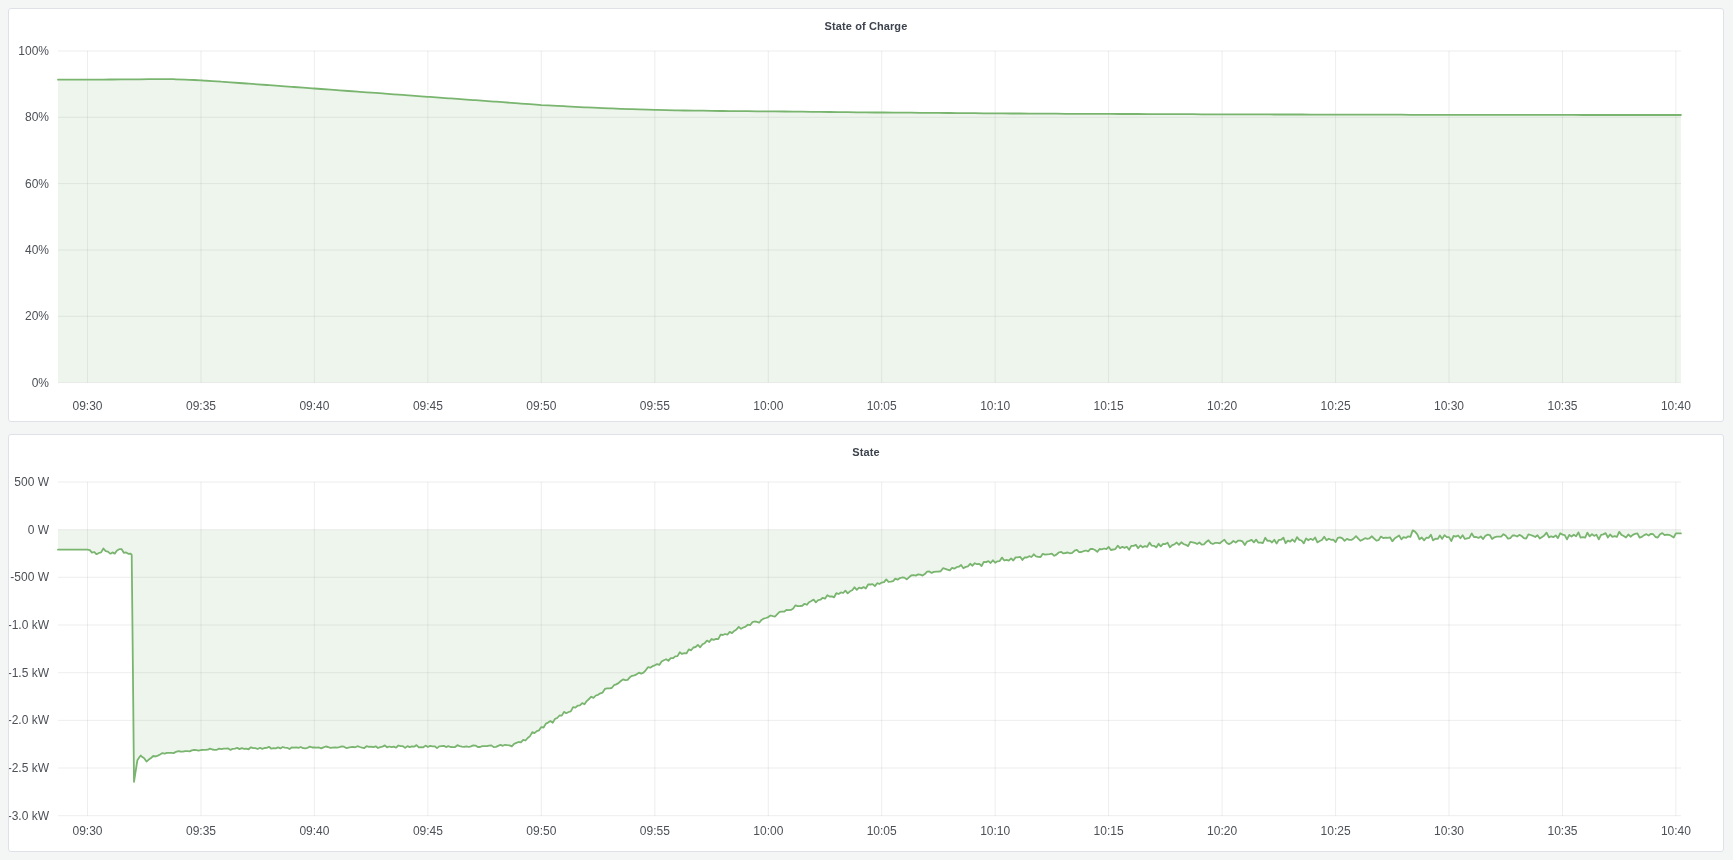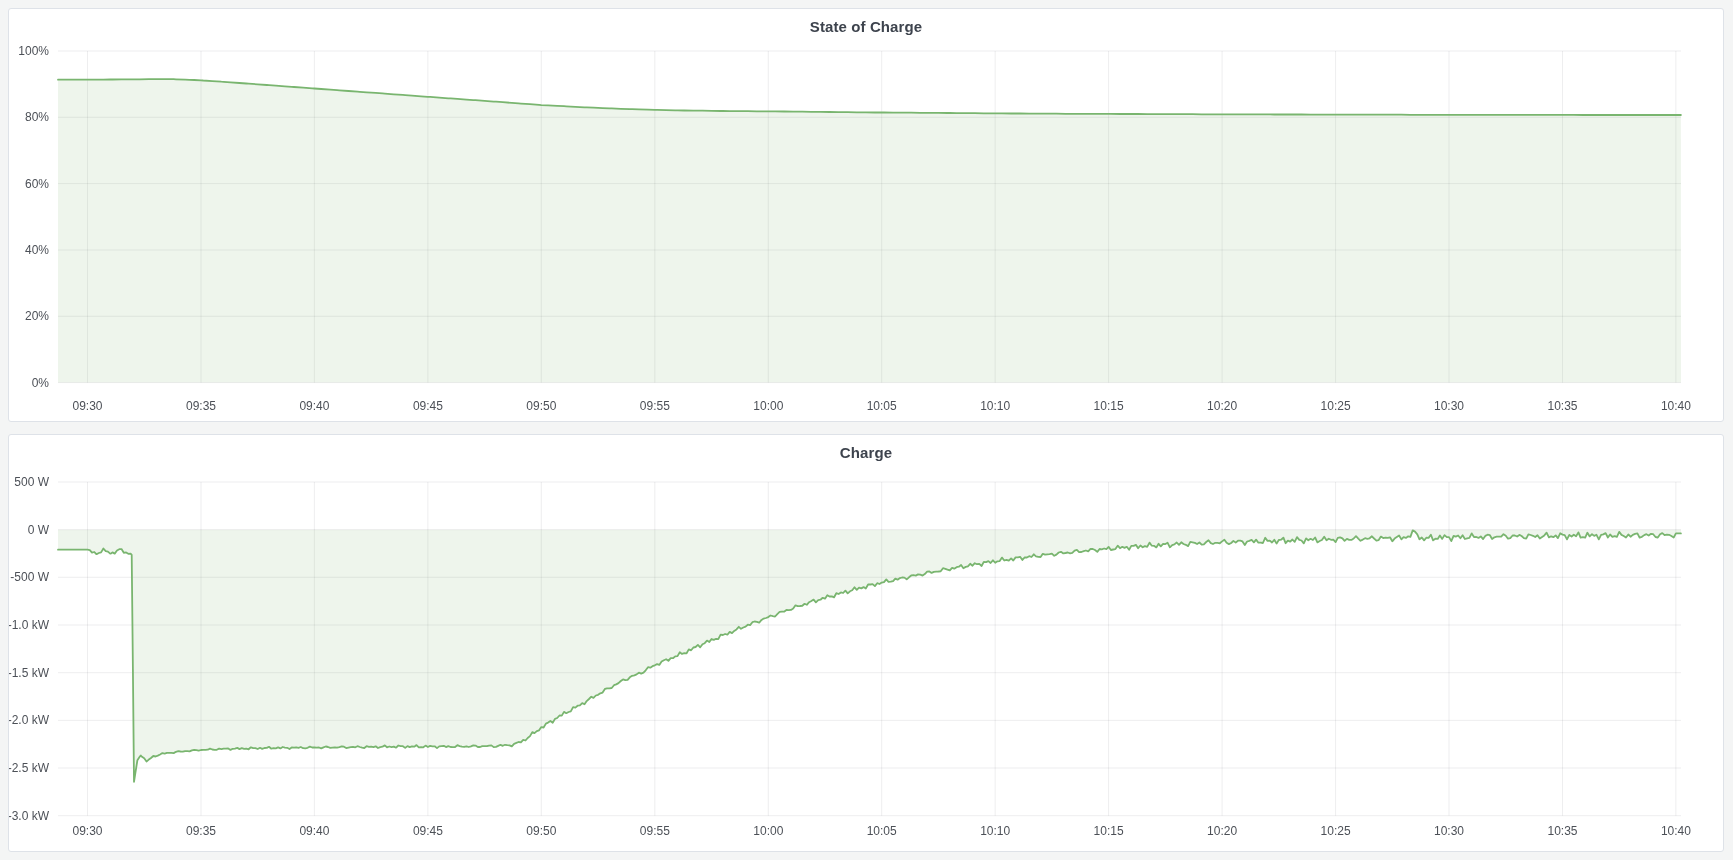--- a/index.html
+++ b/index.html
@@ -14,21 +14,21 @@
     background:#ffffff;
     border:1px solid #dee2e8;
     border-radius:3px;
     box-sizing:border-box;
   }
   #panel-soc{top:8px;height:414px;}
   #panel-power{top:434px;height:418px;}
   .panel-title{
     margin:0;position:absolute;top:0;left:0;right:0;height:34px;
     display:flex;align-items:center;justify-content:center;
-    font-size:15px;font-weight:700;color:#3d434d;
+    font-size:11px;font-weight:700;color:#3d434d;
     letter-spacing:.1px;
     z-index:2;cursor:pointer;
   }
   .chart-svg{position:absolute;top:0;left:0;z-index:1;display:block;}
   svg text{font-family:"Liberation Sans", sans-serif;}
 </style>
 </head>
 <body>
 
 <section class="panel" id="panel-soc">
@@ -75,21 +75,21 @@
       <line x1="1553.5" x2="1553.5" y1="42" y2="373.6" stroke="rgba(36,41,46,0.08)" stroke-width="1"></line>
       <text x="1553.5" y="401" text-anchor="middle" fill="#4c5057" font-size="12">10:35</text>
       <line x1="1666.9" x2="1666.9" y1="42" y2="373.6" stroke="rgba(36,41,46,0.08)" stroke-width="1"></line>
       <text x="1666.9" y="401" text-anchor="middle" fill="#4c5057" font-size="12">10:40</text>
       <path d="M49.0 70.7L58.1 70.7L67.2 70.7L76.2 70.7L78.5 70.7L85.3 70.6L94.4 70.6L101.2 70.5L103.5 70.5L112.5 70.4L121.6 70.4L123.9 70.4L130.7 70.3L139.8 70.2L146.6 70.2L148.8 70.2L157.9 70.2L164.7 70.2L167.0 70.3L176.1 70.7L180.6 70.8L185.2 71.0L192.0 71.3L194.2 71.5L203.3 72.1L212.4 72.7L214.7 72.8L221.5 73.3L230.5 74.0L237.3 74.5L239.6 74.7L248.7 75.3L257.8 76.0L260.0 76.2L266.8 76.7L275.9 77.3L282.7 77.8L285.0 78.0L294.1 78.6L303.2 79.3L305.4 79.5L312.2 80.0L321.3 80.6L328.1 81.1L330.4 81.3L339.5 82.0L348.5 82.6L350.8 82.8L357.6 83.3L366.7 83.9L373.5 84.4L375.8 84.6L384.8 85.3L393.9 85.9L396.2 86.1L403.0 86.6L412.1 87.3L418.9 87.8L421.1 87.9L430.2 88.6L439.3 89.3L441.6 89.4L448.4 89.9L457.5 90.6L464.3 91.1L466.5 91.2L475.6 91.9L484.7 92.6L487.0 92.7L493.8 93.2L502.8 93.9L509.6 94.4L511.9 94.6L521.0 95.2L530.1 95.9L532.3 96.1L539.1 96.4L548.2 96.9L555.0 97.2L557.3 97.3L566.4 97.8L575.5 98.3L577.7 98.4L584.5 98.7L593.6 99.1L600.4 99.4L602.7 99.4L611.8 99.8L620.8 100.1L623.1 100.2L629.9 100.4L639.0 100.7L645.8 100.9L648.1 100.9L657.1 101.1L666.2 101.3L668.5 101.4L675.3 101.5L684.4 101.6L691.2 101.7L693.5 101.7L702.5 101.9L711.6 102.0L713.9 102.0L720.7 102.1L729.8 102.1L736.6 102.2L738.8 102.2L747.9 102.3L757.0 102.3L759.3 102.4L766.1 102.4L775.1 102.5L784.2 102.6L793.3 102.7L802.4 102.8L804.6 102.8L811.5 102.9L820.5 103.0L829.6 103.1L838.7 103.2L847.8 103.3L850.0 103.3L856.8 103.4L865.9 103.5L875.0 103.5L884.1 103.6L893.1 103.7L895.4 103.7L902.2 103.7L911.3 103.8L920.4 103.9L929.4 103.9L938.5 104.0L940.8 104.0L947.6 104.1L956.7 104.1L965.8 104.2L974.8 104.3L983.9 104.3L986.2 104.3L993.0 104.4L1002.1 104.5L1011.1 104.5L1020.2 104.6L1029.3 104.7L1031.6 104.7L1038.4 104.7L1047.4 104.7L1056.5 104.8L1065.6 104.8L1074.7 104.8L1076.9 104.8L1083.8 104.9L1092.8 104.9L1101.9 104.9L1111.0 105.0L1120.1 105.0L1122.3 105.0L1129.1 105.0L1138.2 105.1L1147.3 105.1L1156.4 105.1L1165.4 105.2L1167.7 105.2L1174.5 105.2L1183.6 105.2L1192.7 105.3L1201.8 105.3L1210.8 105.3L1213.1 105.3L1219.9 105.4L1229.0 105.4L1238.1 105.4L1247.1 105.4L1256.2 105.4L1265.3 105.5L1274.4 105.5L1281.2 105.5L1283.4 105.5L1292.5 105.5L1301.6 105.6L1310.7 105.6L1319.8 105.6L1328.8 105.6L1337.9 105.6L1347.0 105.7L1349.3 105.7L1356.1 105.7L1365.1 105.7L1374.2 105.7L1383.3 105.7L1392.4 105.7L1401.4 105.8L1410.5 105.8L1419.6 105.8L1428.7 105.8L1437.8 105.8L1440.0 105.8L1446.8 105.8L1455.9 105.9L1465.0 105.9L1474.1 105.9L1483.1 105.9L1492.2 105.9L1501.3 105.9L1510.4 105.9L1519.4 105.9L1528.5 105.9L1530.8 105.9L1537.6 105.9L1546.7 105.9L1555.7 105.9L1564.8 105.9L1573.9 106.0L1583.0 106.0L1592.1 106.0L1601.1 106.0L1610.2 106.0L1619.3 106.0L1628.4 106.0L1637.4 106.0L1646.5 106.0L1655.6 106.0L1664.7 106.0L1666.9 106.0L1671.9 106.0L1672 373.6L49 373.6Z" fill="rgba(121,181,111,0.13)" stroke="none"></path>
       <path d="M49.0 70.7L58.1 70.7L67.2 70.7L76.2 70.7L78.5 70.7L85.3 70.6L94.4 70.6L101.2 70.5L103.5 70.5L112.5 70.4L121.6 70.4L123.9 70.4L130.7 70.3L139.8 70.2L146.6 70.2L148.8 70.2L157.9 70.2L164.7 70.2L167.0 70.3L176.1 70.7L180.6 70.8L185.2 71.0L192.0 71.3L194.2 71.5L203.3 72.1L212.4 72.7L214.7 72.8L221.5 73.3L230.5 74.0L237.3 74.5L239.6 74.7L248.7 75.3L257.8 76.0L260.0 76.2L266.8 76.7L275.9 77.3L282.7 77.8L285.0 78.0L294.1 78.6L303.2 79.3L305.4 79.5L312.2 80.0L321.3 80.6L328.1 81.1L330.4 81.3L339.5 82.0L348.5 82.6L350.8 82.8L357.6 83.3L366.7 83.9L373.5 84.4L375.8 84.6L384.8 85.3L393.9 85.9L396.2 86.1L403.0 86.6L412.1 87.3L418.9 87.8L421.1 87.9L430.2 88.6L439.3 89.3L441.6 89.4L448.4 89.9L457.5 90.6L464.3 91.1L466.5 91.2L475.6 91.9L484.7 92.6L487.0 92.7L493.8 93.2L502.8 93.9L509.6 94.4L511.9 94.6L521.0 95.2L530.1 95.9L532.3 96.1L539.1 96.4L548.2 96.9L555.0 97.2L557.3 97.3L566.4 97.8L575.5 98.3L577.7 98.4L584.5 98.7L593.6 99.1L600.4 99.4L602.7 99.4L611.8 99.8L620.8 100.1L623.1 100.2L629.9 100.4L639.0 100.7L645.8 100.9L648.1 100.9L657.1 101.1L666.2 101.3L668.5 101.4L675.3 101.5L684.4 101.6L691.2 101.7L693.5 101.7L702.5 101.9L711.6 102.0L713.9 102.0L720.7 102.1L729.8 102.1L736.6 102.2L738.8 102.2L747.9 102.3L757.0 102.3L759.3 102.4L766.1 102.4L775.1 102.5L784.2 102.6L793.3 102.7L802.4 102.8L804.6 102.8L811.5 102.9L820.5 103.0L829.6 103.1L838.7 103.2L847.8 103.3L850.0 103.3L856.8 103.4L865.9 103.5L875.0 103.5L884.1 103.6L893.1 103.7L895.4 103.7L902.2 103.7L911.3 103.8L920.4 103.9L929.4 103.9L938.5 104.0L940.8 104.0L947.6 104.1L956.7 104.1L965.8 104.2L974.8 104.3L983.9 104.3L986.2 104.3L993.0 104.4L1002.1 104.5L1011.1 104.5L1020.2 104.6L1029.3 104.7L1031.6 104.7L1038.4 104.7L1047.4 104.7L1056.5 104.8L1065.6 104.8L1074.7 104.8L1076.9 104.8L1083.8 104.9L1092.8 104.9L1101.9 104.9L1111.0 105.0L1120.1 105.0L1122.3 105.0L1129.1 105.0L1138.2 105.1L1147.3 105.1L1156.4 105.1L1165.4 105.2L1167.7 105.2L1174.5 105.2L1183.6 105.2L1192.7 105.3L1201.8 105.3L1210.8 105.3L1213.1 105.3L1219.9 105.4L1229.0 105.4L1238.1 105.4L1247.1 105.4L1256.2 105.4L1265.3 105.5L1274.4 105.5L1281.2 105.5L1283.4 105.5L1292.5 105.5L1301.6 105.6L1310.7 105.6L1319.8 105.6L1328.8 105.6L1337.9 105.6L1347.0 105.7L1349.3 105.7L1356.1 105.7L1365.1 105.7L1374.2 105.7L1383.3 105.7L1392.4 105.7L1401.4 105.8L1410.5 105.8L1419.6 105.8L1428.7 105.8L1437.8 105.8L1440.0 105.8L1446.8 105.8L1455.9 105.9L1465.0 105.9L1474.1 105.9L1483.1 105.9L1492.2 105.9L1501.3 105.9L1510.4 105.9L1519.4 105.9L1528.5 105.9L1530.8 105.9L1537.6 105.9L1546.7 105.9L1555.7 105.9L1564.8 105.9L1573.9 106.0L1583.0 106.0L1592.1 106.0L1601.1 106.0L1610.2 106.0L1619.3 106.0L1628.4 106.0L1637.4 106.0L1646.5 106.0L1655.6 106.0L1664.7 106.0L1666.9 106.0L1671.9 106.0" fill="none" stroke="#79b56f" stroke-width="1.8" stroke-linejoin="round" stroke-linecap="round"></path>
     </svg>
 </section>
 
 <section class="panel" id="panel-power">
-  <h2 class="panel-title">Charge</h2>
+  <h2 class="panel-title">State</h2>
   <svg class="chart-svg" id="chart1" width="1714" height="416">
       <line x1="49" x2="1672" y1="47.0" y2="47.0" stroke="rgba(36,41,46,0.08)" stroke-width="1"></line>
       <text x="40" y="51.0" text-anchor="end" fill="#4c5057" font-size="12">500 W</text>
       <line x1="49" x2="1672" y1="94.7" y2="94.7" stroke="rgba(36,41,46,0.08)" stroke-width="1"></line>
       <text x="40" y="98.7" text-anchor="end" fill="#4c5057" font-size="12">0 W</text>
       <line x1="49" x2="1672" y1="142.3" y2="142.3" stroke="rgba(36,41,46,0.08)" stroke-width="1"></line>
       <text x="40" y="146.3" text-anchor="end" fill="#4c5057" font-size="12">-500 W</text>
       <line x1="49" x2="1672" y1="190.0" y2="190.0" stroke="rgba(36,41,46,0.08)" stroke-width="1"></line>
       <text x="40" y="194.0" text-anchor="end" fill="#4c5057" font-size="12">-1.0 kW</text>
       <line x1="49" x2="1672" y1="237.7" y2="237.7" stroke="rgba(36,41,46,0.08)" stroke-width="1"></line>

